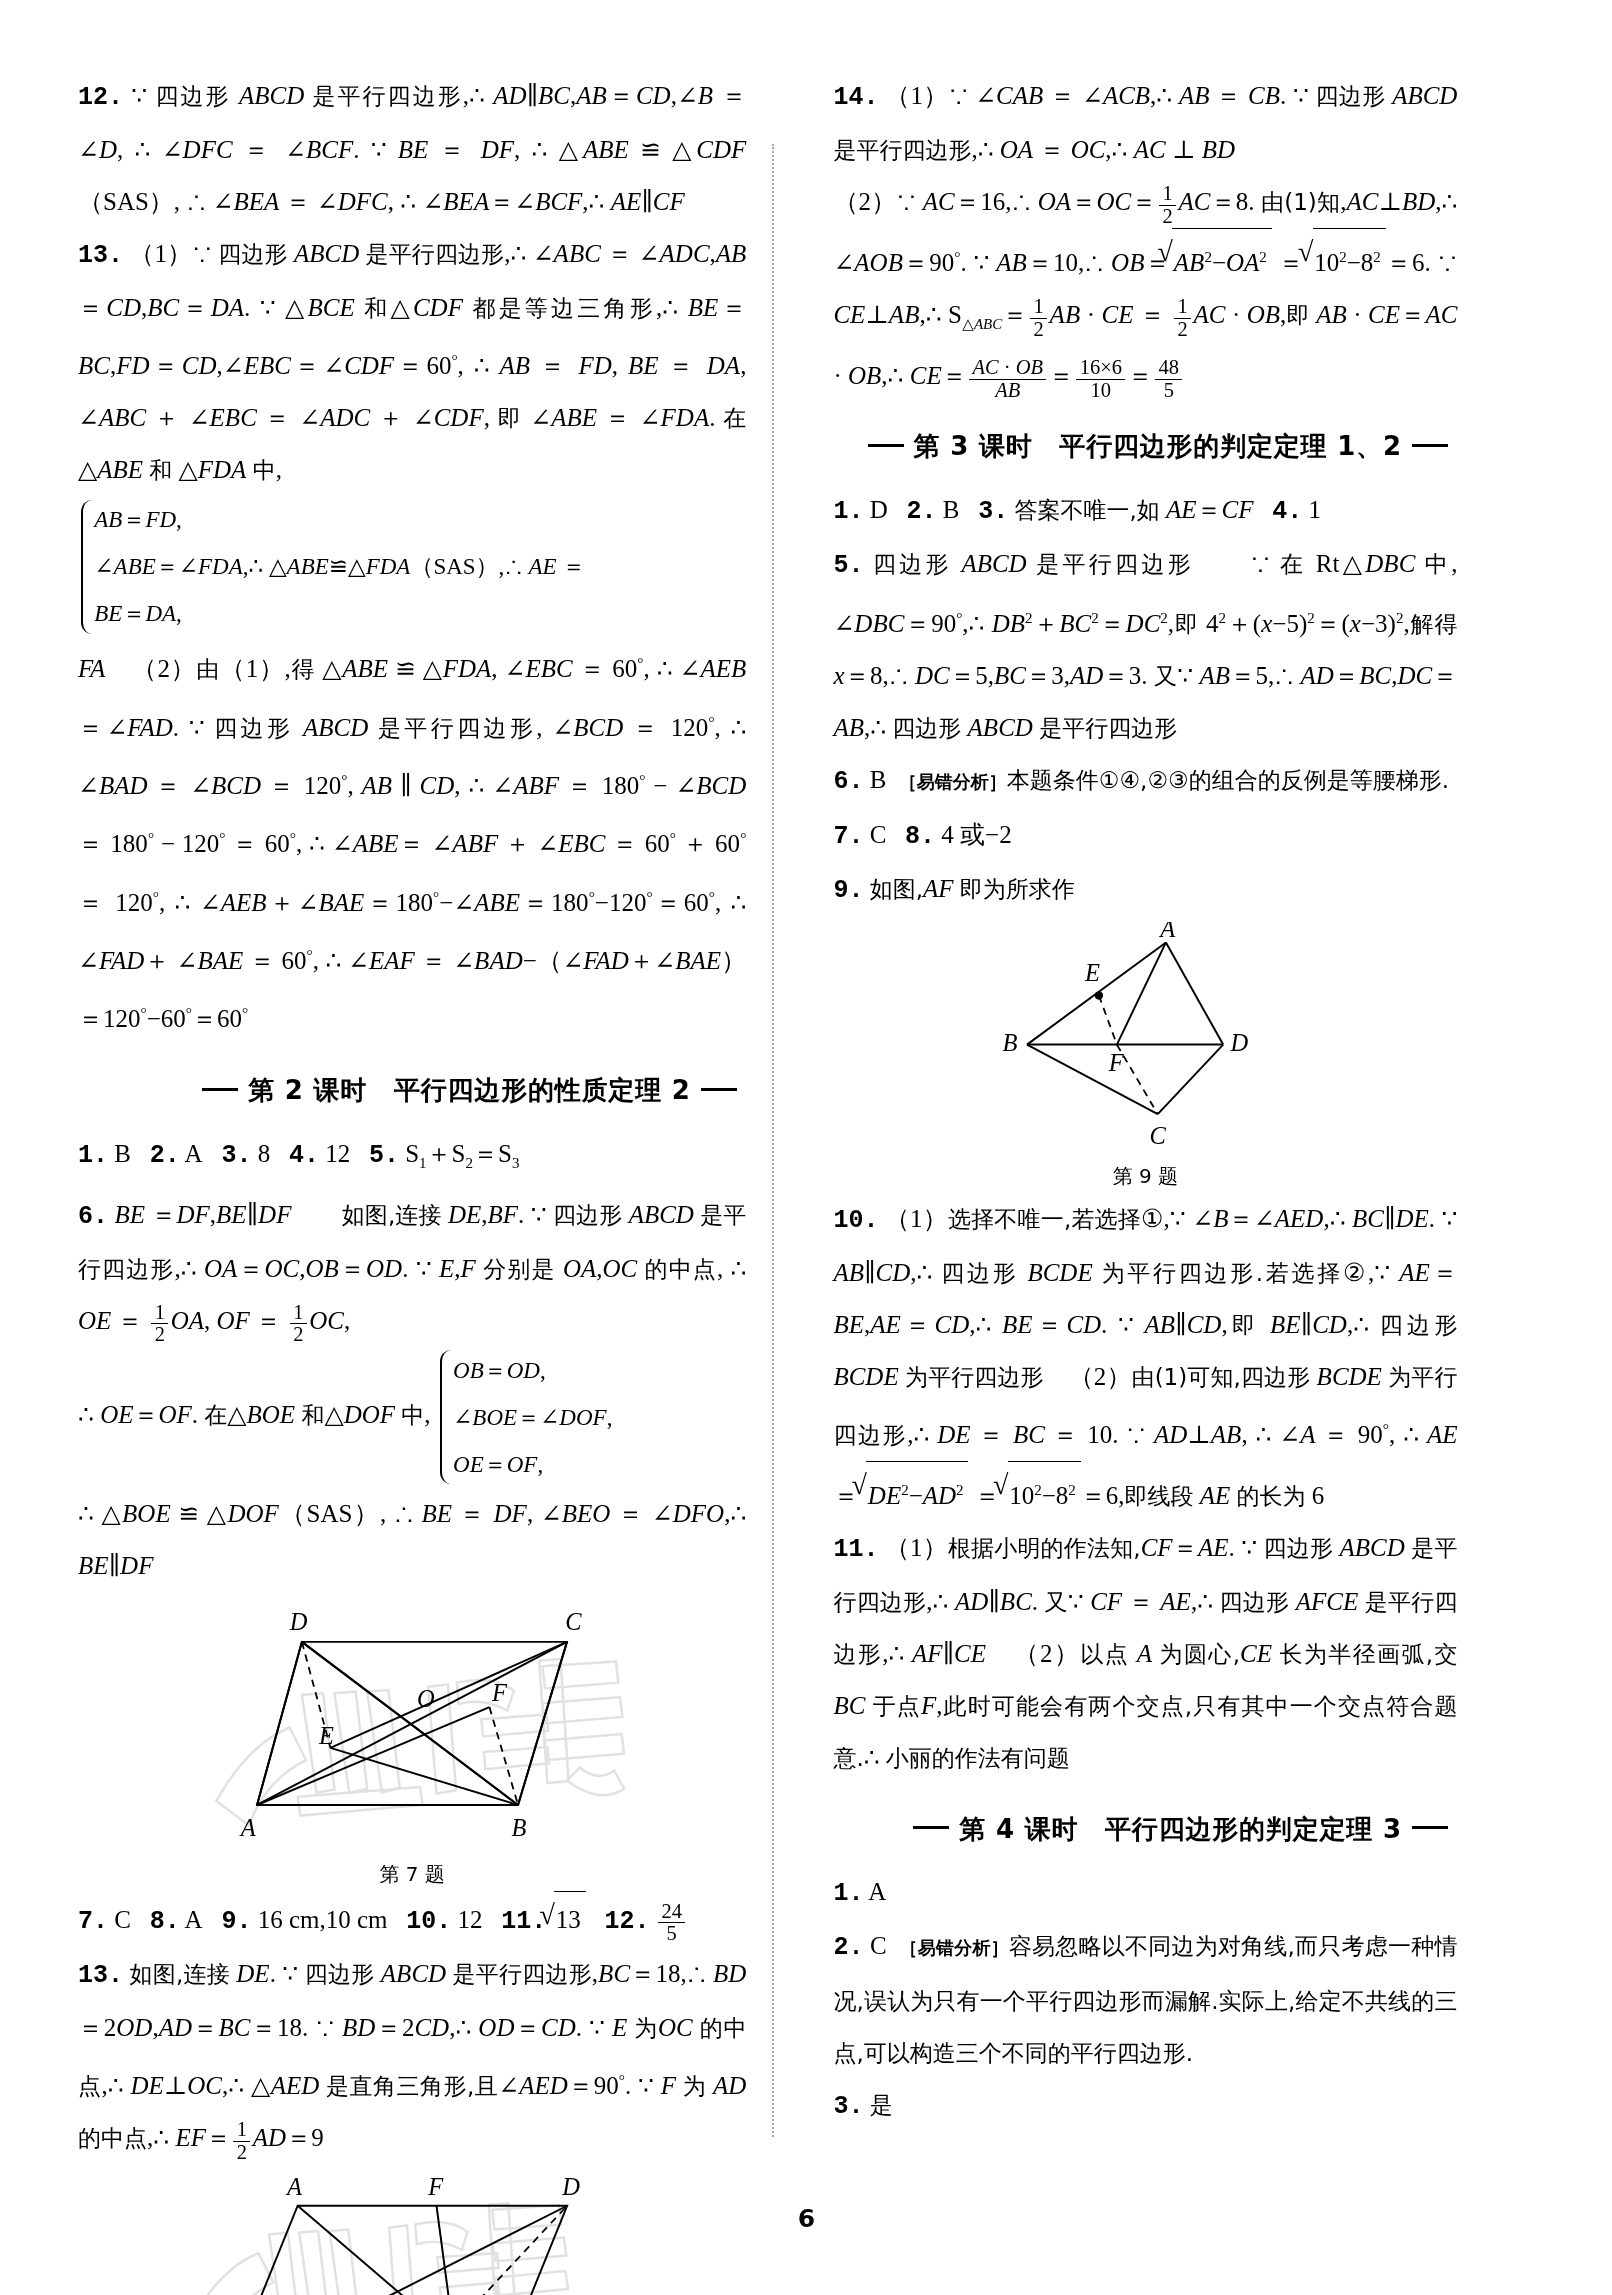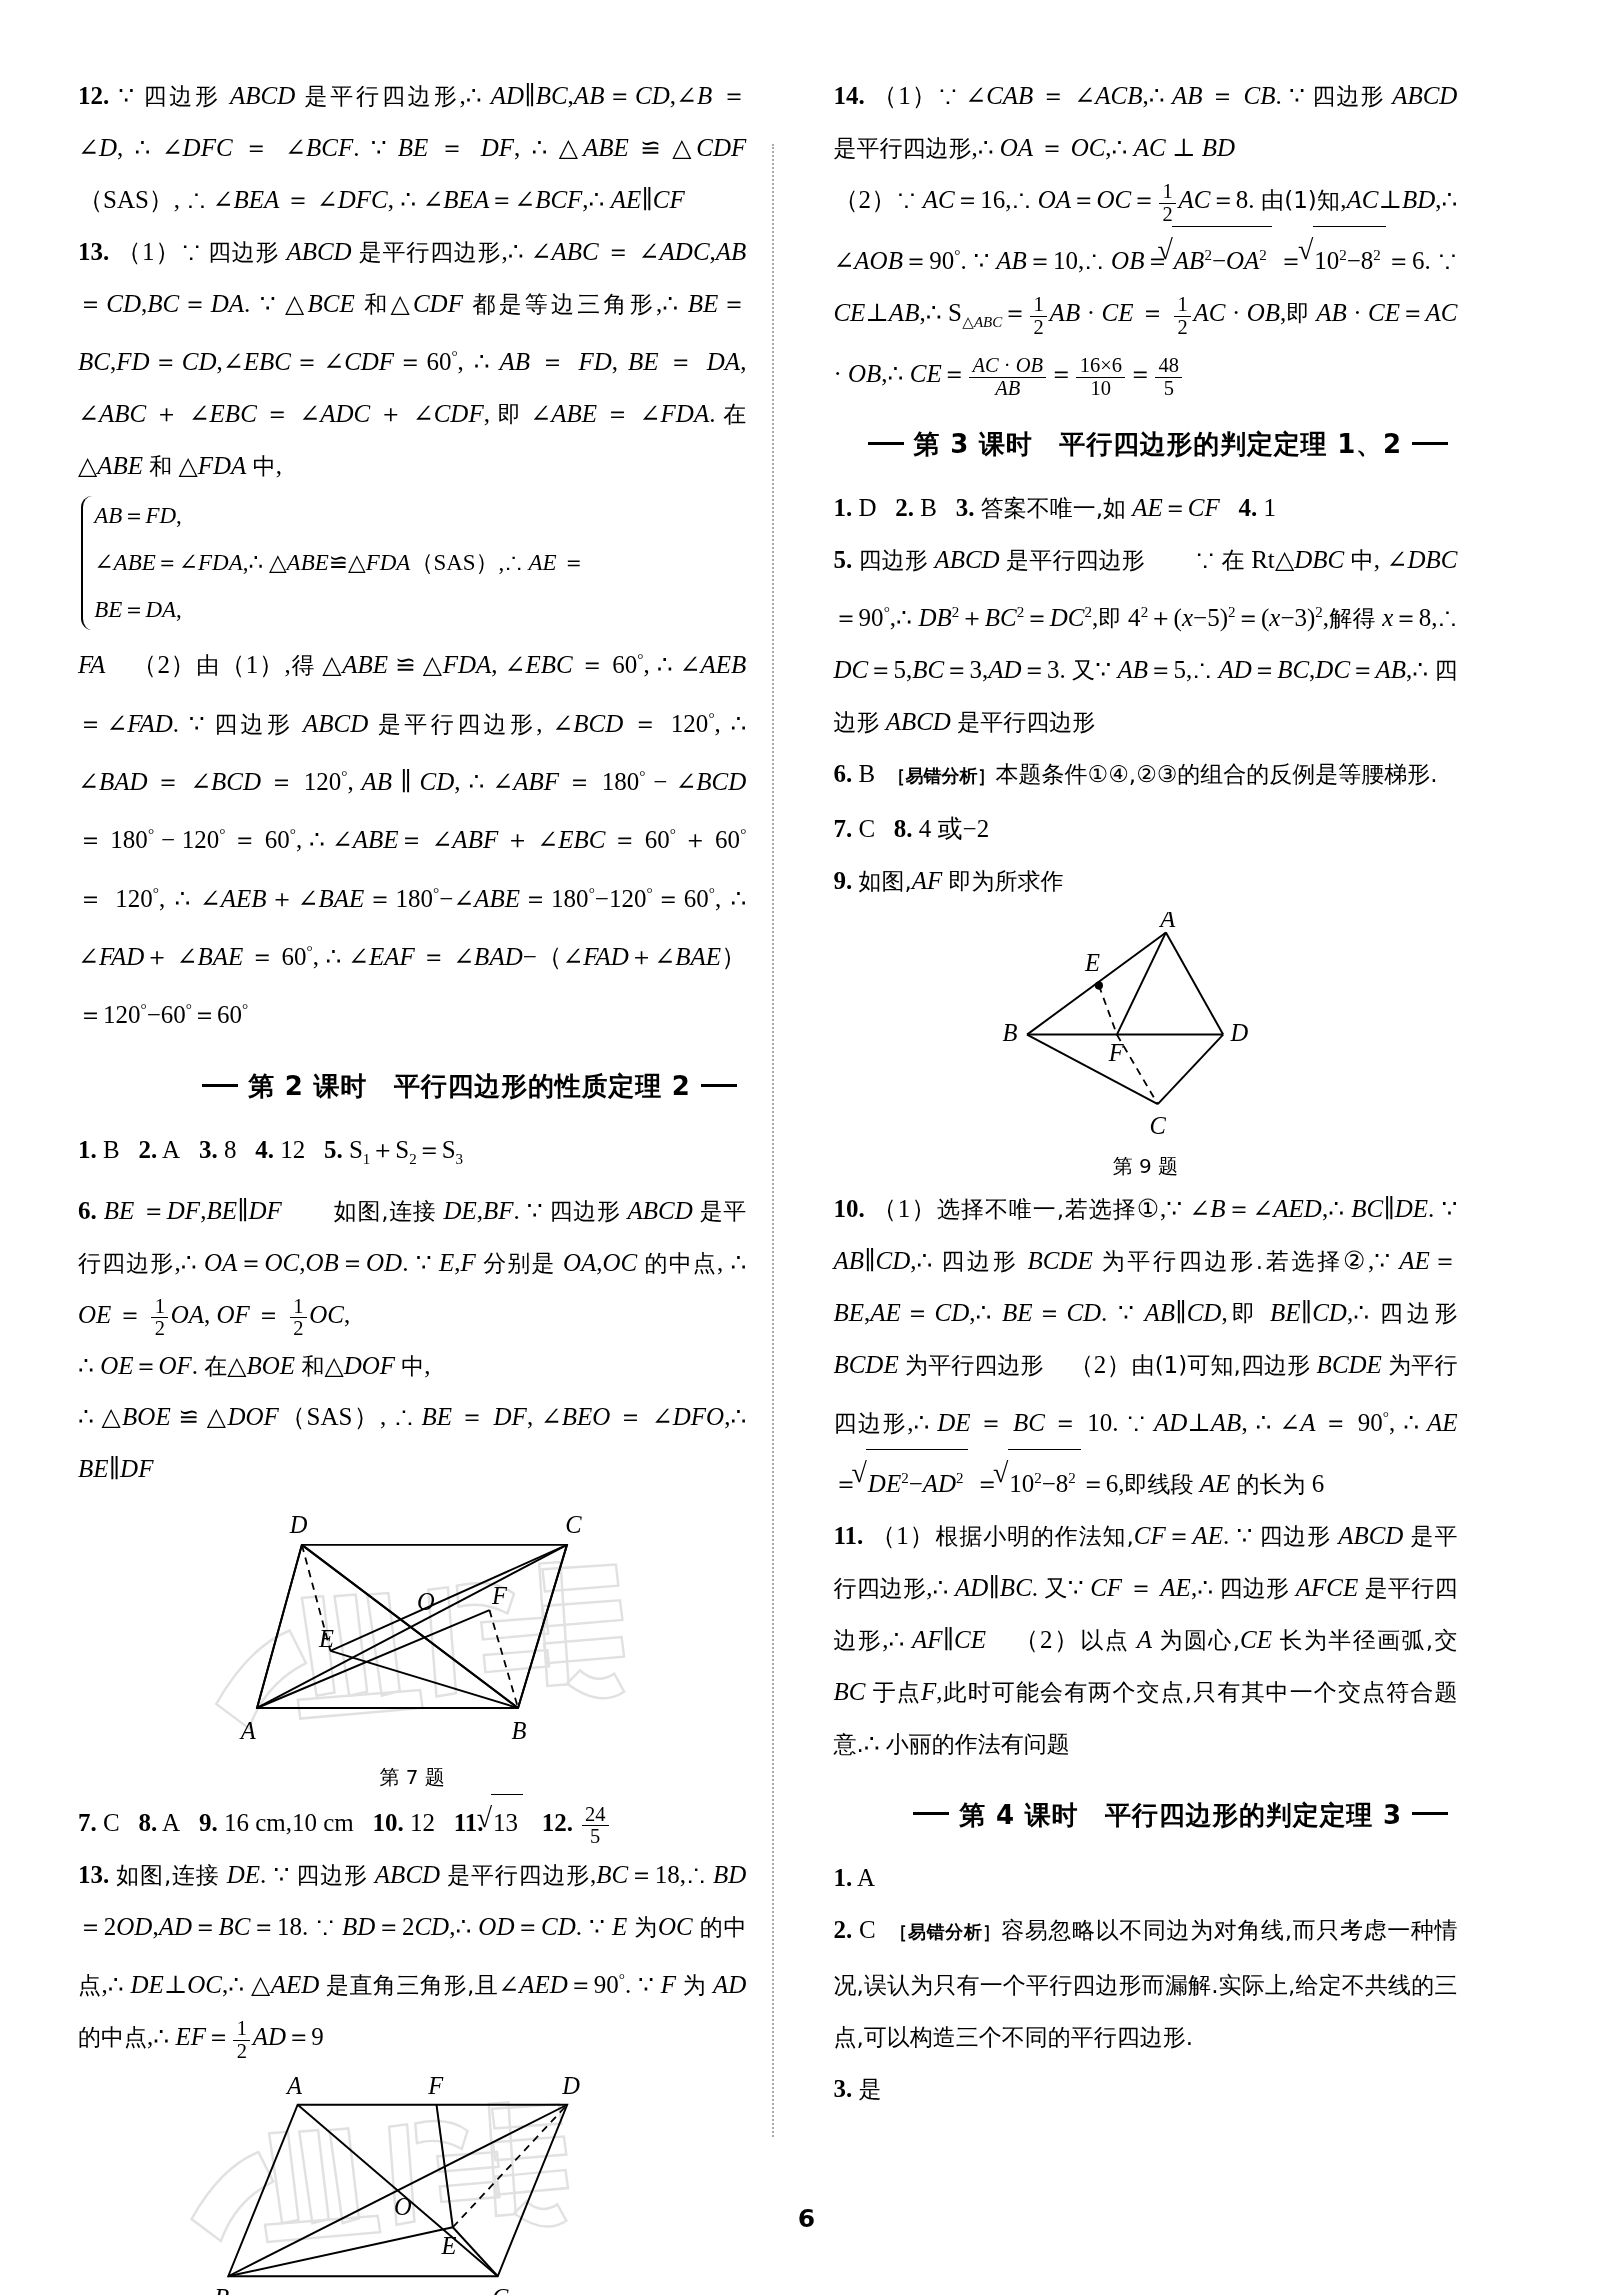--- a/index.html
+++ b/index.html
@@ -45,21 +45,21 @@
   .para {
     font-size: 25px;
     line-height: 52px;
     text-align: justify;
     text-justify: inter-character;
     margin: 0 0 0 0;
     letter-spacing: 0px;
   }
   .num {
     font-weight: bold;
-    font-family: Liberation Serif, serif;
+    font-family: Liberation Mono, monospace;
   }
   i, .it {
     font-style: italic;
     font-family: "Liberation Serif", serif;
   }
   .cn {
     font-style: normal;
     font-family: "DejaVu Sans", sans-serif;
     font-size: 23px;
   }
@@ -215,20 +215,25 @@
         <span>S<sub class="e">1</sub>＋S<sub class="e">2</sub>＝S<sub class="e">3</sub></span>
       </p>
 
       <p class="para">
         <span class="num">6.</span>
         <i>BE</i> ＝<i>DF</i>,<i>BE</i>∥<i>DF</i>　　<span class="cn">如图,连接</span> <i>DE</i>,<i>BF</i>. <span class="up">∵</span> <span class="cn">四边形</span> <i>ABCD</i> <span class="cn">是平行四边形</span>,<span class="up">∴</span> <i>OA</i>＝<i>OC</i>,<i>OB</i>＝<i>OD</i>. <span class="up">∵</span> <i>E</i>,<i>F</i> <span class="cn">分别是</span> <i>OA</i>,<i>OC</i> <span class="cn">的中点</span>, <span class="up">∴</span> <i>OE</i> ＝ <span class="frac"><span class="n">1</span><span class="d">2</span></span><i>OA</i>, <i>OF</i> ＝ <span class="frac"><span class="n">1</span><span class="d">2</span></span><i>OC</i>,
       </p>
 
       <div class="para" style="line-height:49px;">
         <span class="up">∴</span> <i>OE</i>＝<i>OF</i>. <span class="cn">在</span>△<i>BOE</i> <span class="cn">和</span>△<i>DOF</i> <span class="cn">中</span>,
+        <span class="brace-block">
+          <span class="sysline"><i>OB</i>＝<i>OD</i>,</span>
+          <span class="sysline">∠<i>BOE</i>＝∠<i>DOF</i>,</span>
+          <span class="sysline"><i>OE</i>＝<i>OF</i>,</span>
+        </span>
       </div>
 
       <p class="para">
         <span class="up">∴</span> △<i>BOE</i> ≌ △<i>DOF</i>（SAS）, <span class="up">∴</span> <i>BE</i> ＝ <i>DF</i>, ∠<i>BEO</i> ＝ ∠<i>DFO</i>,<span class="up">∴</span> <i>BE</i>∥<i>DF</i>
       </p>
 
       <div class="figure">
         <svg width="506" height="261" viewBox="0 0 620 320">
           <g class="wm" fill="none" stroke="#aaaaaa" stroke-width="3">
             <path d="M70 250 q40 -70 90 -90 l20 40 q-50 25 -70 80 z"></path>

